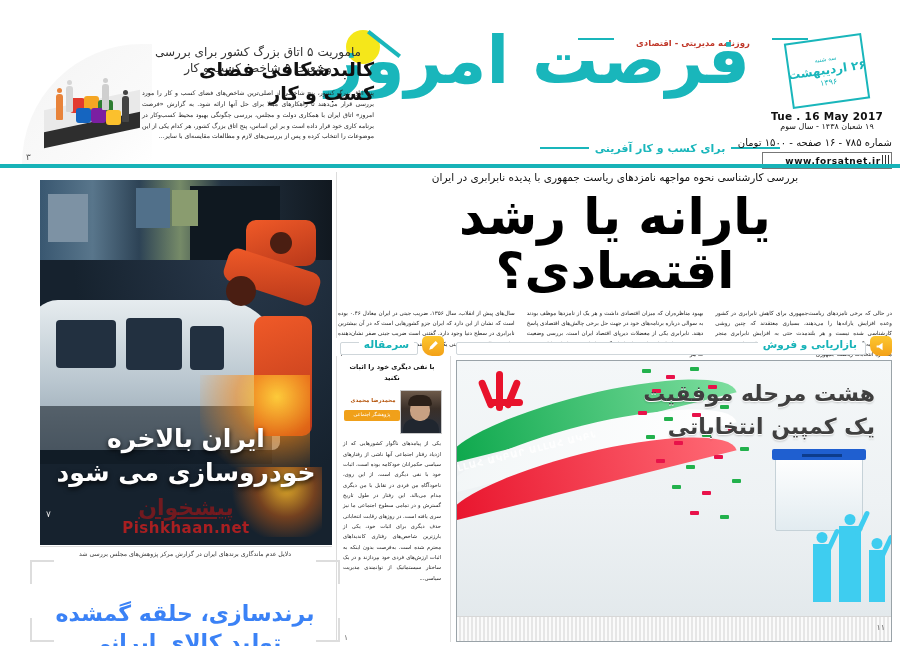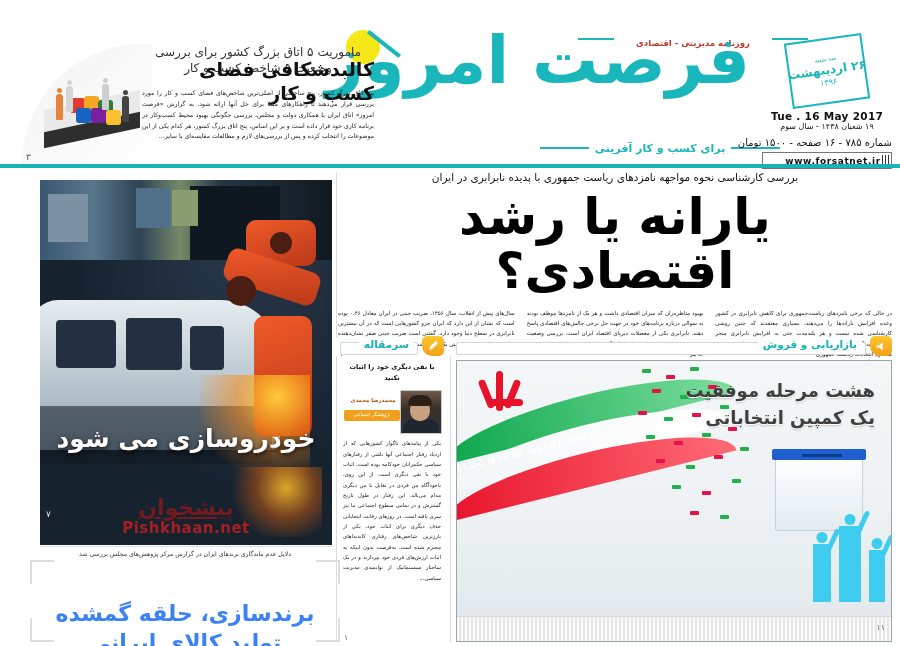--- a/index.html
+++ b/index.html
@@ -261,21 +261,21 @@
   .ballot-lid{position:absolute;left:-4px;top:-9px;width:94px;height:11px;background:#1f5fd0;border-radius:2px;}
   .ballot-slot{position:absolute;left:26px;top:-4px;width:40px;height:3px;background:#0d3c8c;}
   .people{position:absolute;left:352px;bottom:14px;width:210px;height:120px;}
   .pp{position:absolute;background:#3ecdf0;}
   .pp .h{position:absolute;left:50%;top:-12px;transform:translateX(-50%);width:11px;height:11px;border-radius:50%;background:#3ecdf0;}
   .pp .arm{position:absolute;width:5px;height:26px;background:#3ecdf0;transform:rotate(25deg);top:-16px;right:-4px;border-radius:3px;}
   .mk-titles{
     position:absolute;right:16px;top:16px;width:250px;text-align:right;direction:rtl;
   }
   .mk-t1,.mk-t2{
-    font-size:18px;font-weight:bold;color:#3f3f3f;line-height:1.5;
+    font-size:22px;font-weight:bold;color:#3f3f3f;line-height:1.5;
     text-shadow:0 1px 0 #fff,0 2px 2px rgba(0,0,0,.18);
   }
   .mk-strip{
     position:absolute;left:1px;right:1px;bottom:1px;height:24px;
     background:repeating-linear-gradient(90deg,#fbfbfb 0 2px,#e6e6e6 2px 4px);
     border-top:1px solid #d7d7d7;
   }
   .mk-pageno{position:absolute;right:6px;top:6px;font-size:8px;color:#666;}
 
   
@@ -394,20 +394,21 @@
       <div class="rb" style="left:16px;top:40px;width:96px;height:34px;transform:rotate(18deg);"></div>
       <div class="rb" style="left:46px;top:96px;width:58px;height:120px;"></div>
       <div class="rb-dark" style="left:18px;top:56px;width:30px;height:30px;"></div>
       <div class="rb-dark" style="left:62px;top:12px;width:22px;height:22px;"></div>
     </div>
 
     <div class="spark"></div>
     <div class="spark2"></div>
 
     <div class="photo-title">
+      <div>ایران بالاخره</div>
       <div>خودروسازی می شود</div>
     </div>
 
     <div class="photo-wm">
       <span class="fa">پیشخوان</span>
       <span>Pishkhaan.net</span>
     </div>
     <div class="photo-pageno">۷</div>
   </div>
 

